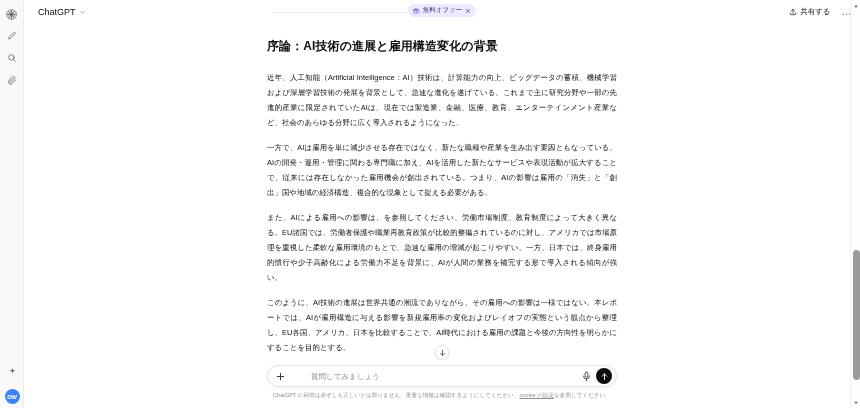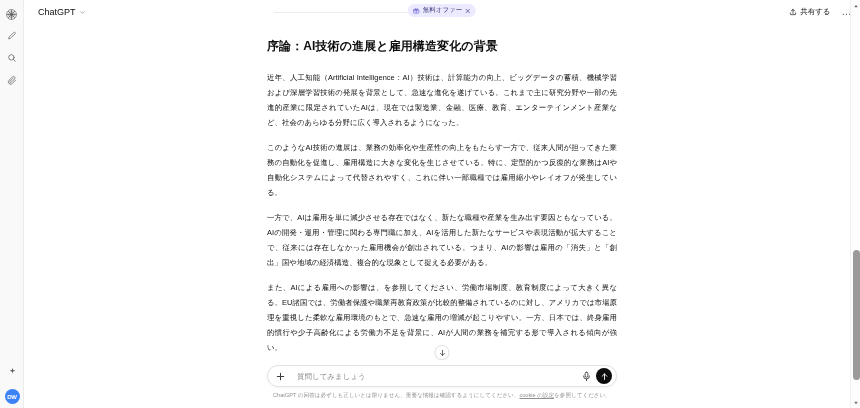--- a/index.html
+++ b/index.html
@@ -143,21 +143,21 @@
   }
   .plus-btn {
     width: 11px; height: 11px; color: #3d3d3d; cursor: pointer;
     display: flex; align-items: center; justify-content: center;
     flex: 0 0 11px;
   }
   .composer input {
     flex: 1 1 auto; border: none; outline: none;
     font-size: 7.5px; color: #0d0d0d;
     font-family: Liberation Sans, sans-serif;
-    margin-left: 11px; background: transparent;
+    margin-left: 25px; background: transparent;
   }
   .composer input::placeholder { color: #8f8f8f; }
   .mic-btn {
     width: 11px; height: 11px; color: #3d3d3d; cursor: pointer;
     display: flex; align-items: center; justify-content: center;
     margin-right: 4px;
   }
   .send-btn {
     width: 16px; height: 16px; border-radius: 50%;
     background: #0d0d0d; color: #ffffff;
@@ -266,21 +266,20 @@
         <div class="dots">…</div>
       </div>
     </div>
 
     <div class="scrollarea">
       <div class="content">
 
         <h1 class="doc-title">序論：AI技術の進展と雇用構造変化の背景</h1>
 
         <p class="para">近年、人工知能（Artificial Intelligence：AI）技術は、計算能力の向上、ビッグデータの蓄積、機械学習および深層学習技術の発展を背景として、急速な進化を遂げている。これまで主に研究分野や一部の先進的産業に限定されていたAIは、現在では製造業、金融、医療、教育、エンターテインメント産業など、社会のあらゆる分野に広く導入されるようになった。</p>
-        <p class="para">このようなAI技術の進展は、業務の効率化や生産性の向上をもたらす一方で、従来人間が担ってきた業務の自動化を促進し、雇用構造に大きな変化を生じさせている。特に、定型的かつ反復的な業務はAIや自動化システムによって代替されやすく、これに伴い一部職種では雇用縮小やレイオフが発生している。</p>
         <p class="para">一方で、AIは雇用を単に減少させる存在ではなく、新たな職種や産業を生み出す要因ともなっている。AIの開発・運用・管理に関わる専門職に加え、AIを活用した新たなサービスや表現活動が拡大することで、従来には存在しなかった雇用機会が創出されている。つまり、AIの影響は雇用の「消失」と「創出」国や地域の経済構造、複合的な現象として捉える必要がある。</p>
         <p class="para">また、AIによる雇用への影響は、を参照してください、労働市場制度、教育制度によって大きく異なる。EU諸国では、労働者保護や職業再教育政策が比較的整備されているのに対し、アメリカでは市場原理を重視した柔軟な雇用環境のもとで、急速な雇用の増減が起こりやすい。一方、日本では、終身雇用的慣行や少子高齢化による労働力不足を背景に、AIが人間の業務を補完する形で導入される傾向が強い。</p>
         <p class="para">このように、AI技術の進展は世界共通の潮流でありながら、その雇用への影響は一様ではない。本レポートでは、AIが雇用構造に与える影響を新規雇用率の変化およびレイオフの実態という観点から整理し、EU各国、アメリカ、日本を比較することで、AI時代における雇用の課題と今後の方向性を明らかにすることを目的とする。</p>
 
       </div>
 
       <div class="scroll-btn">
         <svg viewBox="0 0 24 24" fill="none" stroke="currentColor" stroke-width="2.2" stroke-linecap="round" stroke-linejoin="round">
           <path d="M12 4v15M6 13l6 6 6-6"></path>
         </svg>

